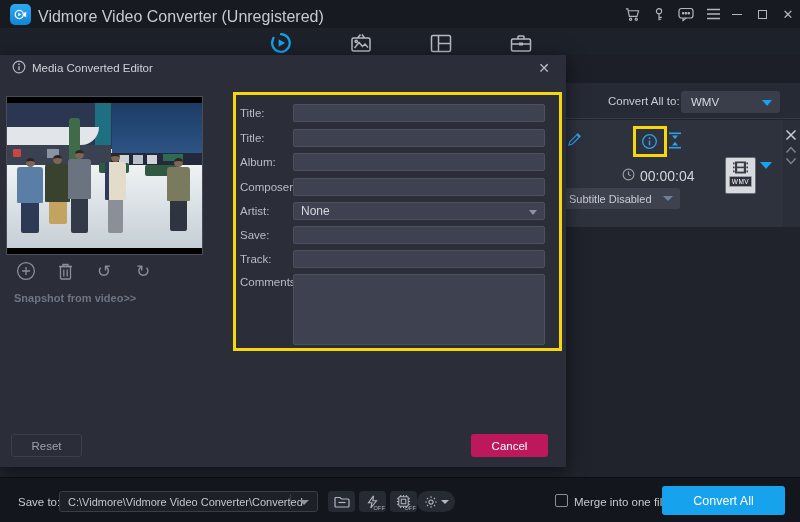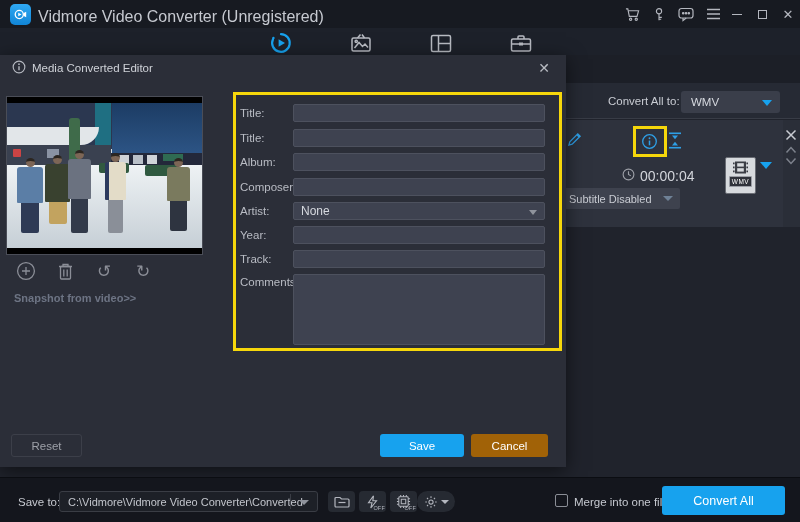--- a/index.html
+++ b/index.html
@@ -96,21 +96,21 @@
   .genre-dd .tri { position:absolute; right:7px; top:7px; width:0; height:0;
     border-left:4.5px solid transparent; border-right:4.5px solid transparent; border-top:5px solid #8f939c; }
   .f-textarea { position:absolute; left:293px; top:219px; width:252px; height:71px; background:#3e4250;
     border:1px solid #4d515e; border-radius:2px; color:#d6d9df; font-size:11px; padding:4px 6px; resize:none;
     font-family:"Liberation Sans",sans-serif; outline:none; }
 
   .btn { position:absolute; display:flex; align-items:center; justify-content:center; border-radius:3px;
     font-size:11.5px; cursor:default; }
   .btn-reset { left:11px; top:379px; width:71px; height:23px; background:transparent; border:1px solid #3c3f49; color:#9da0a8; }
   .btn-save { left:380px; top:379px; width:84px; height:23px; background:#17a2ee; color:#fff; }
-  .btn-cancel { left:471px; top:379px; width:77px; height:23px; background:#a16207; color:#fff; }
+  .btn-cancel { left:471px; top:379px; width:77px; height:23px; background:#be185d; color:#fff; }
 
   
   .bottom-bar { left:0; top:477px; width:800px; height:45px; background:#14161d; z-index:15; border-top:1px solid #0b0d12; }
   .saveto-label { left:18px; top:496px; font-size:11.5px; color:#c6c9d0; z-index:16; }
   .path-field { left:59px; top:491px; width:259px; height:21px; background:#1d2027; border:1px solid #3a3d45;
     border-radius:3px; display:flex; align-items:center; z-index:16; }
   .path-field .val { margin-left:8px; font-size:11px; color:#c3c6cd; white-space:nowrap; overflow:hidden; }
   .path-field .sep { position:absolute; right:26px; top:2px; width:1px; height:15px; background:#3a3d45; }
   .path-field .tri { position:absolute; right:8px; top:8px; width:0; height:0;
     border-left:5px solid transparent; border-right:5px solid transparent; border-top:5px solid #8f939c; }
@@ -378,31 +378,30 @@
   <input class="f-input" style="top: 74px;" type="text">
   <div class="f-label" style="top:101px">Album:</div>
   <input class="f-input" style="top: 98px;" type="text">
   <div class="f-label" style="top:126px">Composer:</div>
   <input class="f-input" style="top: 123px;" type="text">
   <div class="f-label" style="top:150px">Artist:</div>
   <div class="genre-dd" style="top:147px">
     <span class="val">None</span>
     <span class="tri"></span>
   </div>
-  <div class="f-label" style="top:174px">Year:</div>
+  <div class="f-label" style="top:174px">Save:</div>
   <input class="f-input" style="top: 171px;" type="text">
   <div class="f-label" style="top:198px">Track:</div>
   <input class="f-input" style="top: 195px;" type="text">
   <div class="f-label" style="top:221px">Comments:</div>
   <textarea class="f-textarea" style=""></textarea>
 
   <div class="form-yellow-box"></div>
 
   <div class="btn btn-reset">Reset</div>
-  <div class="btn btn-save">Save</div>
   <div class="btn btn-cancel">Cancel</div>
 </div>
 
 <div class="abs bottom-bar"></div>
 <div class="abs saveto-label">Save to:</div>
 <div class="abs path-field">
   <span class="val">C:\Vidmore\Vidmore Video Converter\Converted</span>
   <span class="sep"></span>
   <span class="tri"></span>
 </div>

